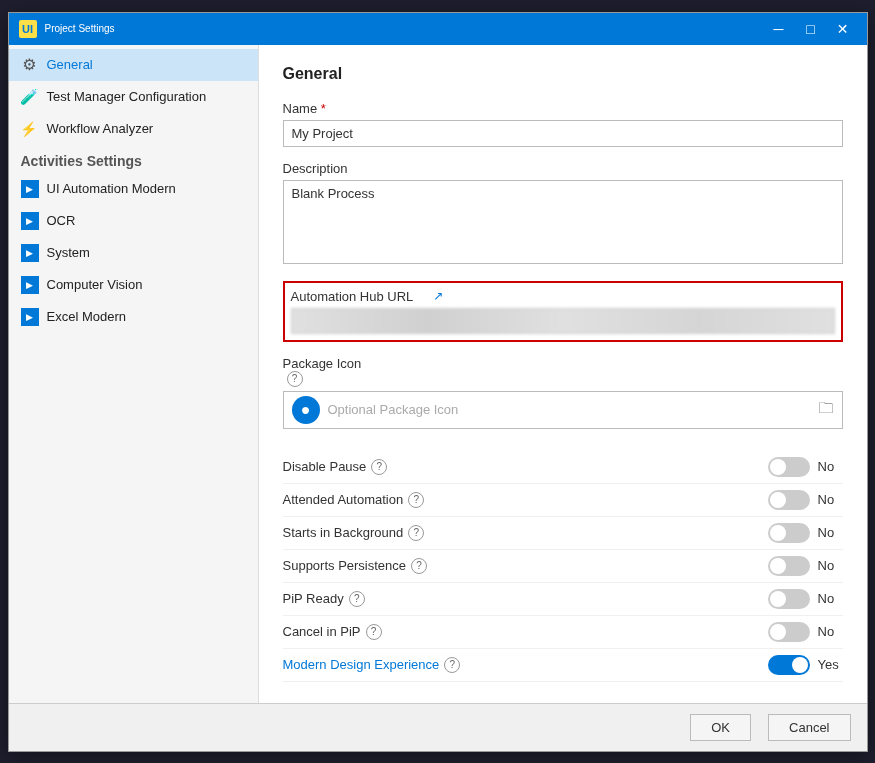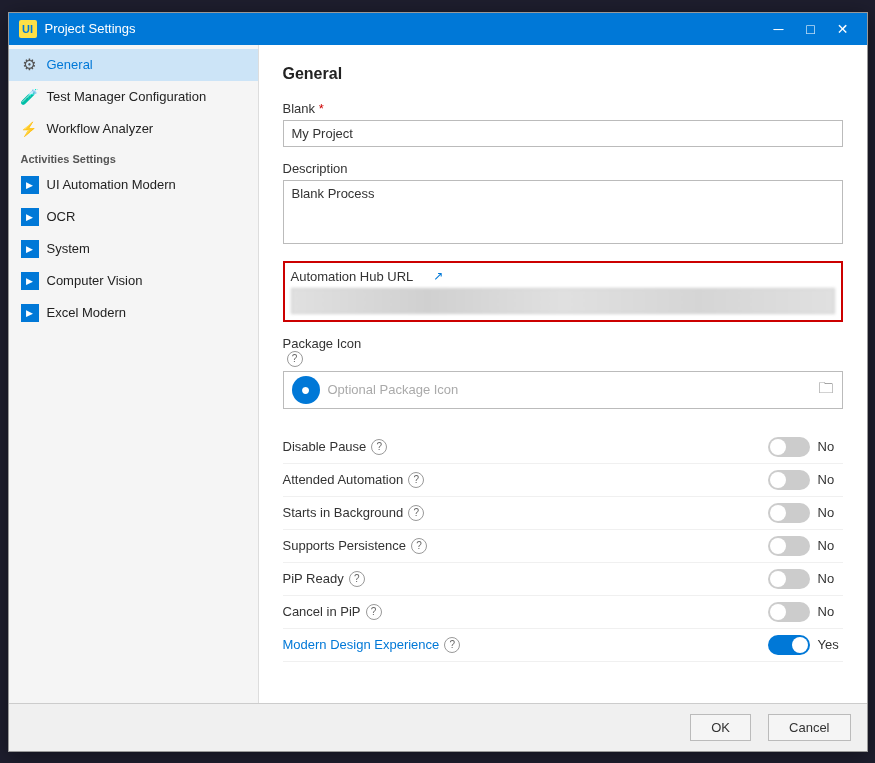--- a/index.html
+++ b/index.html
@@ -43,21 +43,21 @@
       align-items: center;
       justify-content: center;
       font-size: 11px;
       font-weight: bold;
       color: #0078d7;
       flex-shrink: 0;
     }
 
     .title-text {
       flex: 1;
-      font-size: 13px;
+      font-size: 10px;
     }
 
     .title-controls {
       display: flex;
       gap: 4px;
     }
 
     .title-btn {
       width: 28px;
       height: 22px;
@@ -105,21 +105,21 @@
       height: 18px;
       flex-shrink: 0;
       display: flex;
       align-items: center;
       justify-content: center;
       font-size: 15px;
     }
 
     .sidebar-section-label {
       padding: 8px 12px 4px 12px;
-      font-size: 11px;
+      font-size: 14px;
       color: #555;
       font-weight: 600;
     }
 
     .sidebar-item-label {
       font-size: 13px;
     }
 
     .main-panel {
       flex: 1;
@@ -156,21 +156,21 @@
       width: 100%;
       padding: 5px 8px;
       border: 1px solid #bbb;
       background: white;
       font-size: 13px;
       color: #333;
     }
 
     .textarea-input {
       width: 100%;
-      height: 64px;
+      height: 84px;
       padding: 5px 8px;
       border: 1px solid #bbb;
       background: white;
       font-size: 13px;
       color: #333;
       resize: none;
     }
 
     .url-field-wrapper {
       border: 2px solid #cc0000;
@@ -426,21 +426,21 @@
         <div class="blue-arrow-icon"></div>
         <span class="sidebar-item-label">Excel Modern</span>
       </div>
     </div>
 
     <div class="main-panel">
       <div class="panel-title">General</div>
 
       <div class="field-group">
         <div class="field-label">
-          <span>Blank</span>
+          <span>Name</span>
           <span class="required"> *</span>
         </div>
         <input type="text" class="text-input" value="My Project" style="">
       </div>
 
       <div class="field-group">
         <div class="field-label">Description</div>
         <textarea class="textarea-input" style="">Blank Process</textarea>
       </div>
 

